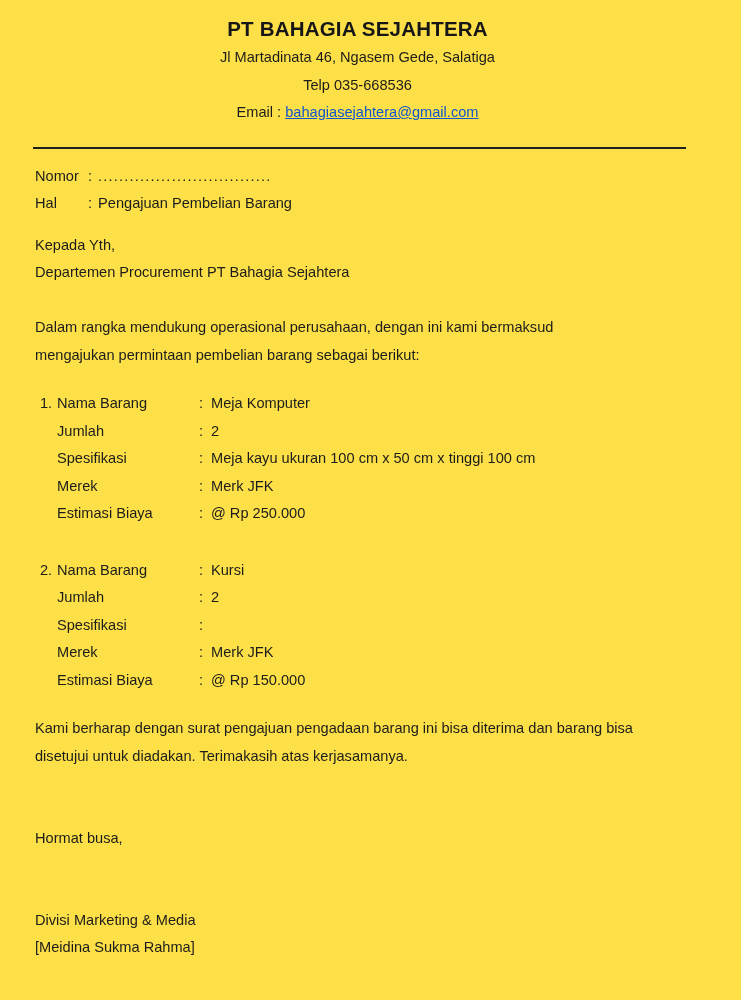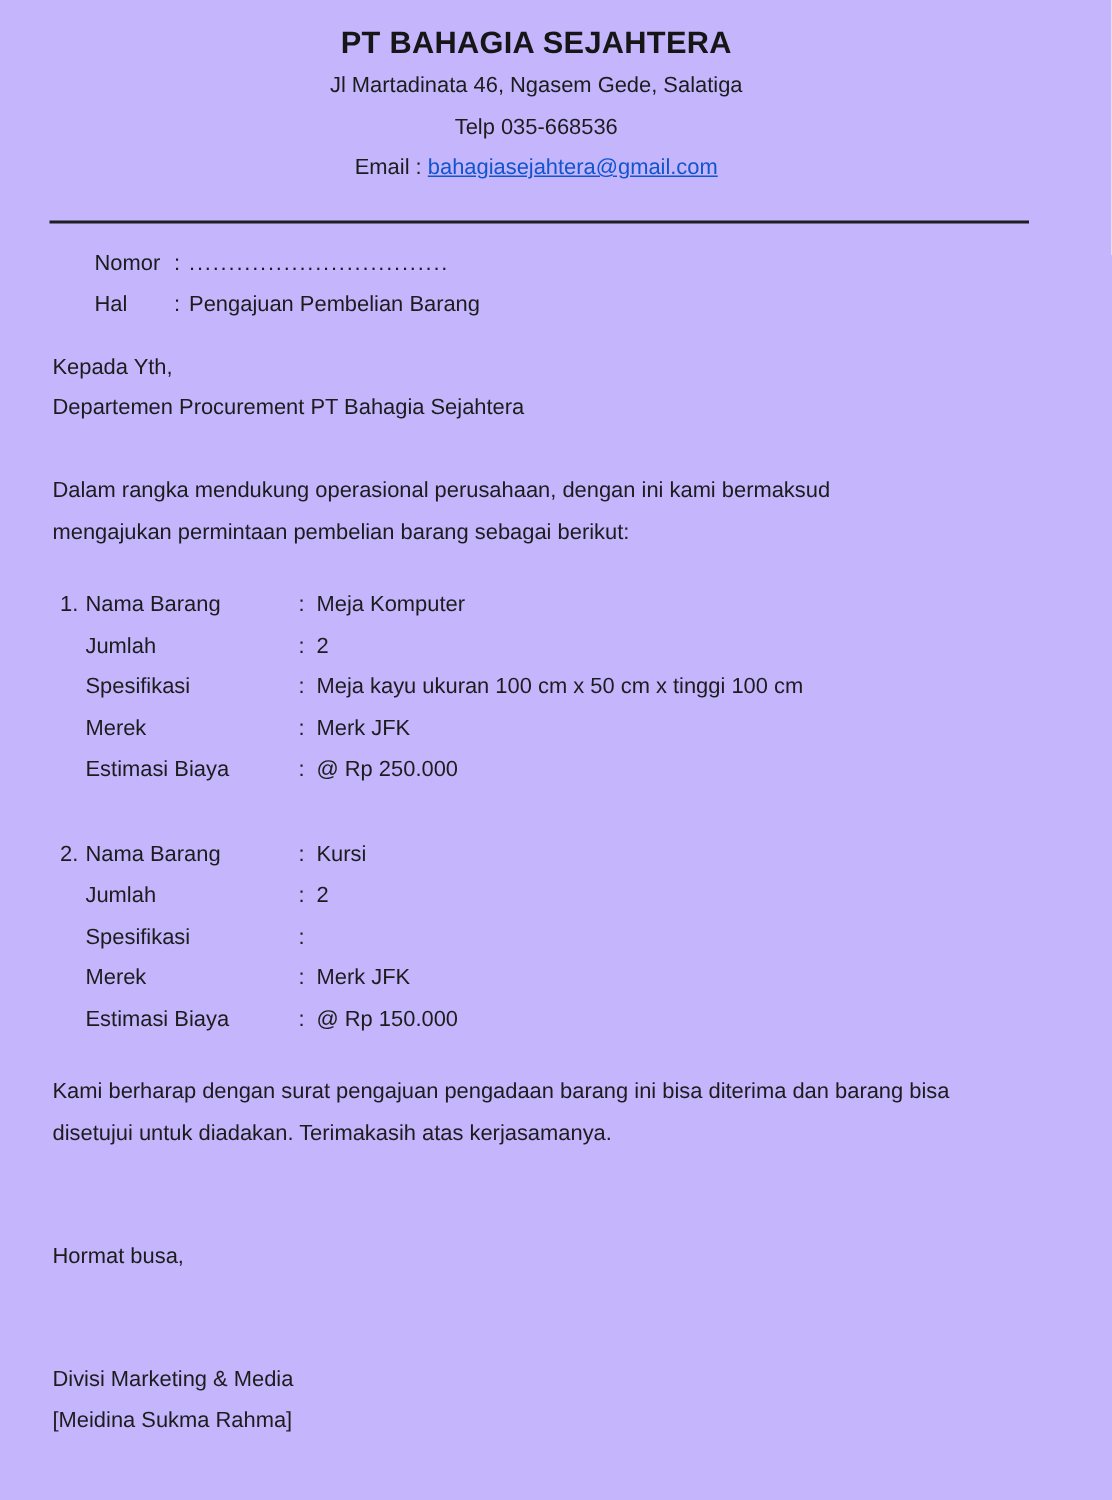--- a/index.html
+++ b/index.html
@@ -2,21 +2,21 @@
 <html><head>
 <meta charset="utf-8">
 <style>
   html, body { margin: 0; padding: 0; background: #ffffff; }
   .page {
     position: relative;
     width: 741px;
     height: 1000px;
     box-sizing: border-box;
     padding: 16px 61px 0 35px;
-    background: #c4b5fd;
+    background: #fde047;
     font-family: "Liberation Sans", sans-serif;
     font-size: 14.6px;
     line-height: 27.5px;
     color: #1c1c1c;
     overflow: hidden;
   }
   p { margin: 0; }
 
   
   .letterhead { text-align: center; }
@@ -31,21 +31,21 @@
   .email-link { color: #1155cc; text-decoration: underline; cursor: pointer; }
 
   .rule {
     border: none;
     border-top: 2px solid #1f1f1f;
     margin: 20px -6px 0 -2px;
     height: 0;
   }
 
   
-  .meta { margin-top: 14px; margin-left: 28px; }
+  .meta { margin-top: 14px; }
   .meta-label { display: inline-block; width: 53px; }
   .sep { margin-right: 6px; }
   .dots { letter-spacing: 1.2px; }
 
   
   .recipient { margin-top: 14px; }
   .opening   { margin-top: 27.5px; }
   .closing   { margin-top: 21px; }
 
   

